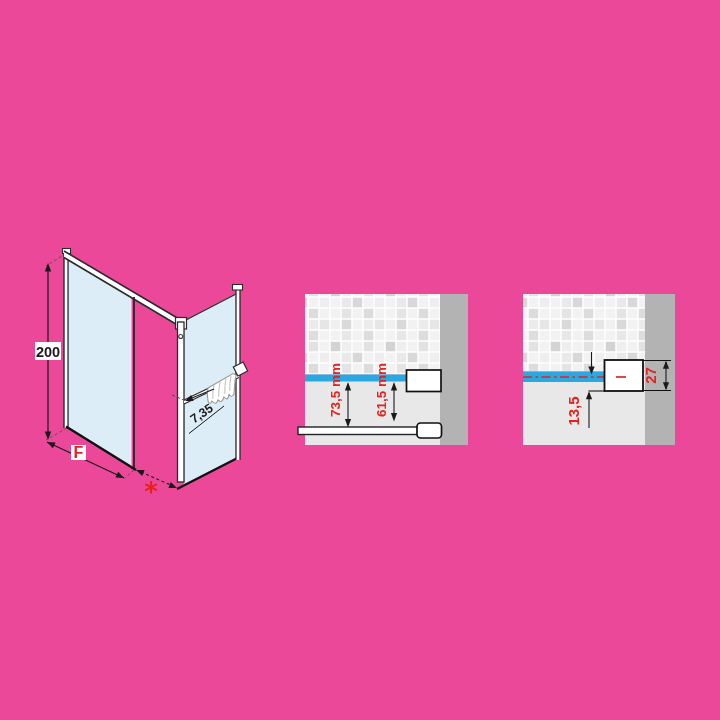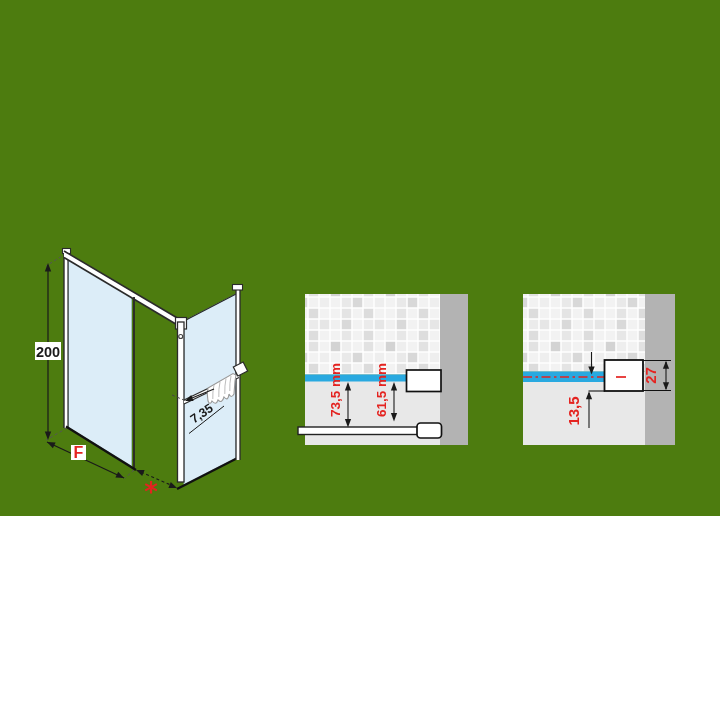--- a/index.html
+++ b/index.html
@@ -1,16 +1,16 @@
 <!DOCTYPE html>
 <html><head>
 <meta charset="utf-8">
 <style>
   html,body{margin:0;padding:0;background:#ffffff;}
-  #page{position:relative;width:720px;height:516px;background:#4d7c0f;overflow:hidden;
+  #page{position:relative;width:720px;height:720px;background:#ec4899;overflow:hidden;
         font-family:"Liberation Sans","DejaVu Sans",sans-serif;}
   svg{position:absolute;overflow:visible;}
   #iso-view{left:20px;top:235px;}
   #detail-mid{left:300px;top:290px;}
   #detail-right{left:520px;top:290px;}
   text{font-family:"Liberation Sans","DejaVu Sans",sans-serif;}
   .dim-red{font-weight:bold;}
   .dim-black{font-weight:bold;fill:#1a1a1a;}
   .asterisk{font-family:"DejaVu Sans",sans-serif;font-weight:bold;}
 </style>

